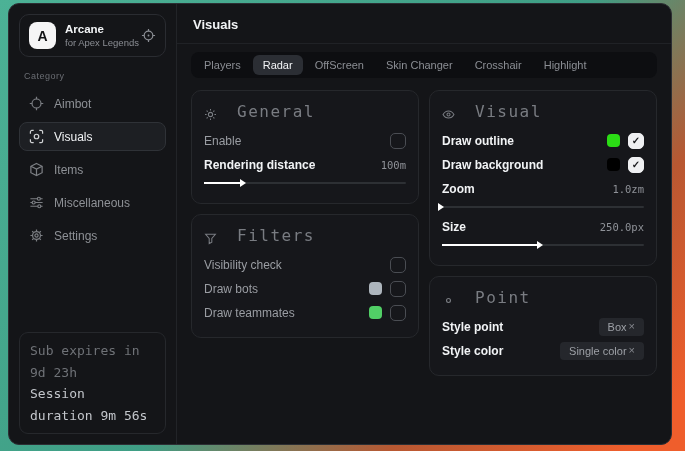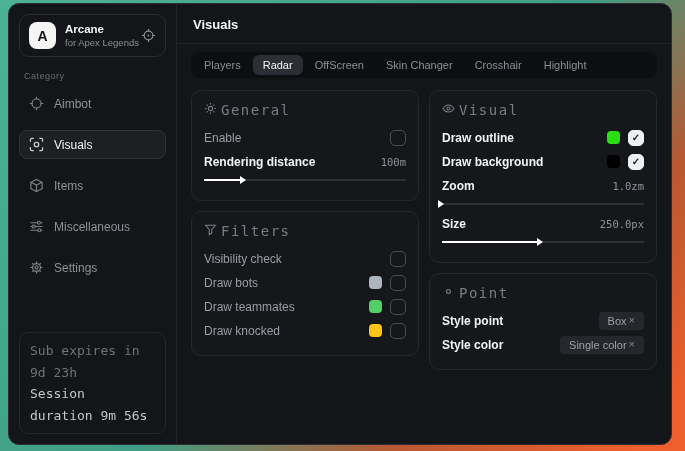--- a/index.html
+++ b/index.html
@@ -29,21 +29,21 @@
     color:#121316; font-weight:bold; font-size:14px; flex-shrink:0;
   }
   .app-text { line-height:1.25; min-width:0; }
   .app-name { font-size:11.5px; font-weight:bold; color:#f1f3f5; }
   .app-sub  { font-size:9.5px; color:#8b8e94; white-space:nowrap; }
   .sb-header-action { margin-left:auto; color:#8b8e94; display:flex; }
   .category {
     font-family:Liberation Sans, sans-serif; font-size:9px; letter-spacing:0.5px;
     color:#6a6d73; margin:2px 5px 8px;
   }
-  .sb-items { display:flex; flex-direction:column; gap:12px; }
+  .sb-items { display:flex; flex-direction:column; gap:4px; }
   .sb-item {
     display:flex; align-items:center; gap:10px; padding:6px 9px;
     border-radius:8px; border:1px solid transparent;
     color:#8e9196; font-size:12px; cursor:pointer;
   }
   .sb-item.active { background:#1d1f23; border-color:#2f3237; color:#f1f3f5; }
   .sb-item .icn { display:flex; color:inherit; opacity:.85; }
   .sb-footer {
     margin-top:auto; border:1px solid #26282c; border-radius:9px; padding:7px 10px;
     font-family:"DejaVu Sans Mono", monospace; font-size:13px; line-height:1.65;
@@ -61,22 +61,22 @@
     cursor:pointer; white-space:nowrap;
   }
   .tab.active { background:#2b2e34; color:#f1f3f5; }
   .content { flex:1; display:flex; gap:10px; padding:12px 14px; align-items:flex-start; }
   .col { flex:1; display:flex; flex-direction:column; gap:10px; min-width:0; }
   .card {
     border:1px solid #26282c; border-radius:10px; padding:10px 12px 11px;
     background:#16171b;
   }
   .card-header {
-    display:flex; align-items:flex-start; gap:4px; margin:1px 0 9px;
-    font-family:"DejaVu Sans Mono", monospace; font-size:14px; letter-spacing:1.5px;
+    display:flex; align-items:flex-end; gap:20px; margin:1px 0 9px;
+    font-family:"DejaVu Sans Mono", monospace; font-size:16px; letter-spacing:1.5px;
     color:#797c82;
   }
   .card-header .icn { display:flex; color:#797c82; }
   .row { display:flex; align-items:center; min-height:21px; margin:3px 0; }
   .rlabel { font-size:12px; color:#9a9da3; }
   .rlabel.strong { color:#f1f3f5; font-weight:bold; }
   .rright { margin-left:auto; display:flex; align-items:center; gap:8px; }
   .value { font-family:"DejaVu Sans Mono", monospace; font-size:10.5px; color:#8f9298; }
   .checkbox {
     width:16px; height:16px; border:1px solid #4a4d53; border-radius:5px;
@@ -262,29 +262,20 @@
           </div>
           <div class="row">
             <span class="rlabel">Draw teammates</span>
             <span class="rright">
               <span class="swatch" style="background: rgb(81, 207, 102);"></span>
               <span class="checkbox">
                 
               </span>
             </span>
           </div>
-          <div class="row">
-            <span class="rlabel">Draw knocked</span>
-            <span class="rright">
-              <span class="swatch" style="background: rgb(252, 196, 25);"></span>
-              <span class="checkbox">
-                
-              </span>
-            </span>
-          </div>
         </div>
       </div>
 
       <div class="col">
 
         <div class="card">
           <div class="card-header">
             <span class="icn">
               <svg width="13" height="13" viewBox="0 0 16 16" fill="none" stroke="currentColor" stroke-width="1.3">
                 <path d="M1.3 8S3.8 3.6 8 3.6 14.7 8 14.7 8 12.2 12.4 8 12.4 1.3 8 1.3 8z"></path>

